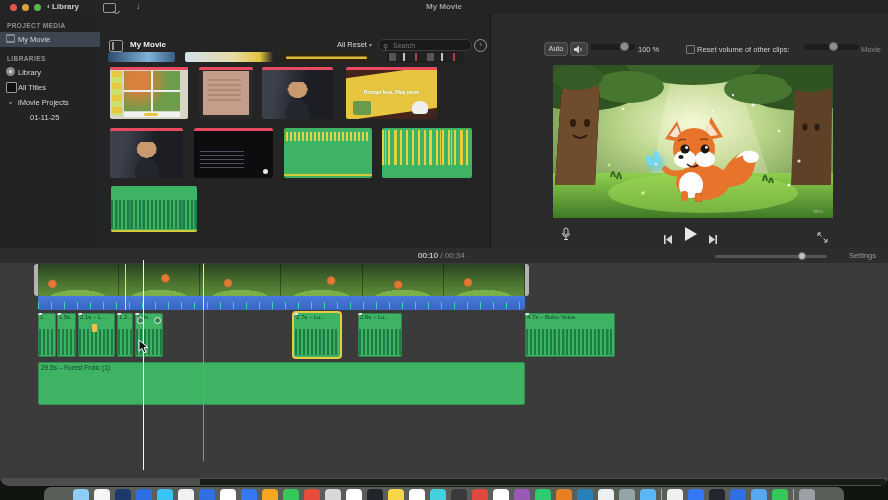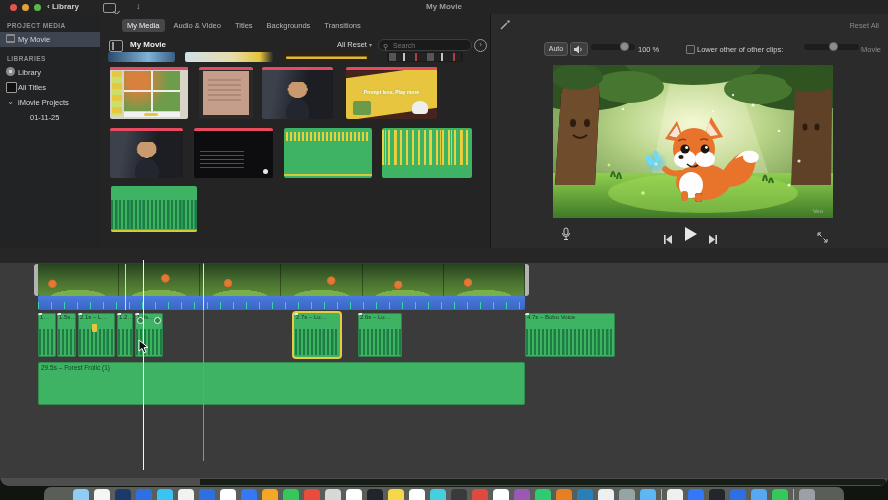--- a/index.html
+++ b/index.html
@@ -212,27 +212,20 @@
         <div class="sb-header">PROJECT MEDIA</div>
         <div class="sb-item sel"><div class="sb-ico ico-filmstrip"></div><span>My Movie</span></div>
         <div class="sb-header">LIBRARIES</div>
         <div class="sb-item"><div class="sb-ico ico-photos"></div><span>Library</span></div>
         <div class="sb-item"><div class="sb-ico ico-events"></div><span>All Titles</span></div>
         <div class="sb-item"><div class="sb-ico ico-chevron">⌄</div><span>iMovie Projects</span></div>
         <div class="sb-item indent"><span>01-11-25</span></div>
       </div>
 
   <div id="browser">
-    <div id="tabs">
-          <div class="tab active">My Media</div>
-          <div class="tab">Audio &amp; Video</div>
-          <div class="tab">Titles</div>
-          <div class="tab">Backgrounds</div>
-          <div class="tab">Transitions</div>
-        </div>
     <div id="browser-head">
       <div id="thumb-toggle"></div>
       <div id="browser-title">My Movie</div>
       <div id="clip-filter"><span>All Reset</span> <span class="chev">▾</span></div>
       <div id="search-box"><span class="mag">⚲</span><span>Search</span></div>
       <div id="appearance-btn">›</div>
     </div>
     <div id="thumbs">
           <div class="thumb s-blue" style="left: 8px; top: 38px; width: 67px; height: 10px;"></div>
           <div class="thumb s-cream" style="left: 85px; top: 38px; width: 88px; height: 10px;"></div>
@@ -270,45 +263,35 @@
           <div class="thumb t-aspike" style="left: 282px; top: 114px; width: 90px; height: 50px;">
             <div class="yw"></div>
           </div>
           <div class="thumb t-awave" style="left: 11px; top: 172px; width: 86px; height: 46px;">
             <div class="gw"></div>
           </div>
         </div>
   </div>
 
   <div id="rightpanel">
-    <div id="adjustbar">
-      <div id="wand-icon">
-        <svg width="12" height="12">
-              <line x1="2" y1="10" x2="8" y2="4" stroke="#b0b0b0" stroke-width="1.5"></line>
-              <circle cx="9.5" cy="2.5" r="1.2" fill="#b0b0b0"></circle>
-            </svg>
-      </div>
-
-      <div id="reset-all">Reset All</div>
-    </div>
 
     <div id="volumebar">
       <div id="auto-btn">Auto</div>
       <div id="vol-mute">
         <svg width="10" height="9">
               <path d="M0 3h2L5 .5v8L2 6H0z" fill="#cfcfcf"></path>
               <path d="M6.5 2.8a2.5 2.5 0 010 3.4" stroke="#cfcfcf" fill="none"></path>
             </svg>
       </div>
       <div class="slider" id="vol-slider" style="left:100px;top:6px;width:44px">
         <div class="knob" id="vol-knob" style="left: calc(78% - 5px);"></div>
       </div>
       <div id="vol-val">100 %</div>
       <div id="duck-check"></div>
-      <div id="duck-label">Lower other of other clips:</div>
+      <div id="duck-label">Reset volume of other clips:</div>
       <div class="slider" id="duck-slider" style="left:313px;top:6px;width:55px">
         <div class="knob" id="duck-knob" style="left: calc(55% - 5px);"></div>
       </div>
       <div id="vol-reset">Movie</div>
     </div>
 
     <div id="preview">
       <svg width="280" height="153" viewBox="0 0 280 153">
         <defs>
           <radialGradient id="sky" cx="50%" cy="38%" r="75%">
@@ -423,20 +406,27 @@
       <div class="tr-btn" style="left:326px;top:7px">
         <svg width="11" height="11">
               <path d="M1 4V1h3M10 7v3H7" stroke="#cfcfcf" fill="none"></path>
               <line x1="1.5" y1="1.5" x2="4.5" y2="4.5" stroke="#cfcfcf"></line>
               <line x1="9.5" y1="9.5" x2="6.5" y2="6.5" stroke="#cfcfcf"></line>
             </svg>
       </div>
     </div>
   </div>
 
+  <div id="tlbar">
+    <div id="timecode"><span>00:10</span> <span class="total">/ 00:34</span></div>
+    <div class="slider" id="zoom-slider">
+      <div class="knob" id="zoom-knob" style="left: calc(78% - 4px);"></div>
+    </div>
+    <div id="settings-label">Settings</div>
+  </div>
 
   <div id="timeline">
     <div class="trimL" id="film-triml" style="left: 34px;"></div>
     <div id="film" style="left: 38px; width: 487px;">
           <div class="frame" style="width: 81.1667px; --p: 18% 62%;"></div>
           <div class="frame" style="width: 81.1667px; --p: 58% 45%;"></div>
           <div class="frame" style="width: 81.1667px; --p: 35% 60%;"></div>
           <div class="frame" style="width: 81.1667px; --p: 62% 52%;"></div>
           <div class="frame" style="width: 81.1667px; --p: 44% 65%;"></div>
           <div class="frame" style="width: 81.1667px; --p: 30% 58%;"></div>

